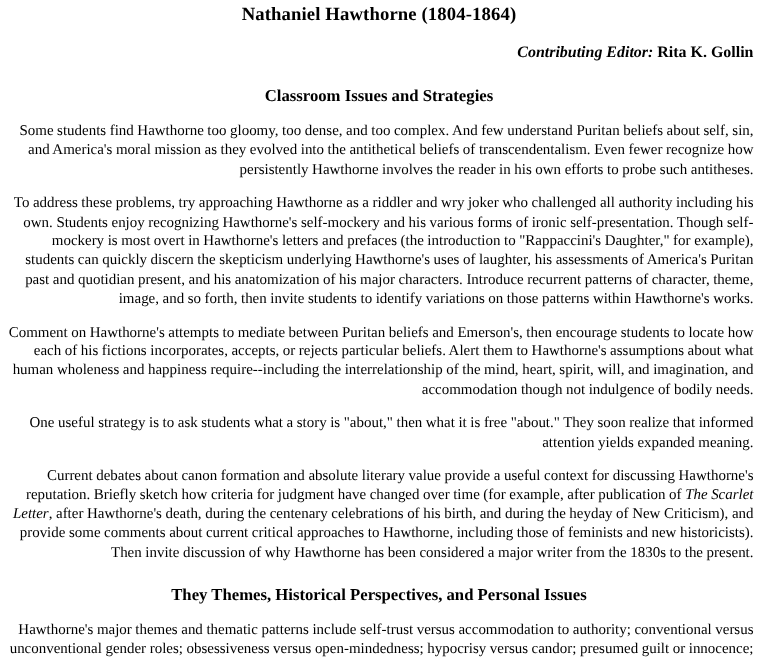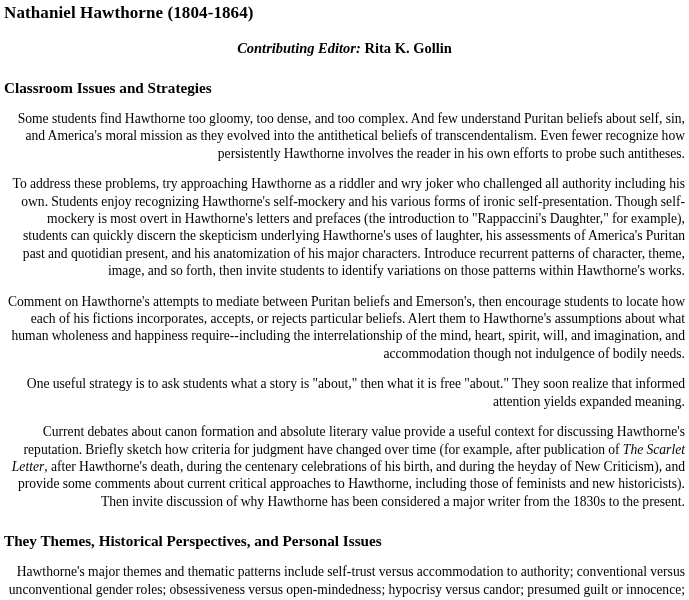--- a/index.html
+++ b/index.html
@@ -14,46 +14,47 @@
     font-family: "Liberation Serif", "DejaVu Serif", serif;
     color: #000000;
     -webkit-font-smoothing: none;
   }
   .page {
     box-sizing: border-box;
     width: 689px;
     padding: 0px 4px 0px 4px;
   }
   .doc-title {
-    text-align: left;
+    text-align: center;
     font-size: 17px;
     font-weight: bold;
     line-height: 20px;
     margin: 3px 0 0 0;
     letter-spacing: 0.1px;
   }
   .byline {
-    text-align: center;
+    text-align: right;
     font-size: 14.5px;
     font-weight: bold;
     line-height: 18px;
     margin: 16px 0 0 0;
   }
   .byline .role {
     font-style: italic;
   }
   .byline .name {
     font-style: normal;
   }
   h2.section-heading {
     font-size: 15.2px;
     font-weight: bold;
     line-height: 18px;
     margin: 22px 0 0 0;
     padding: 0;
+    text-align: center;
   }
   p.body-text {
     font-size: 13.6px;
     line-height: 17.4px;
     margin: 13px 0 0 0;
     padding: 0;
     text-align: right;
     word-spacing: -0.15px;
   }
   p.body-text em {

